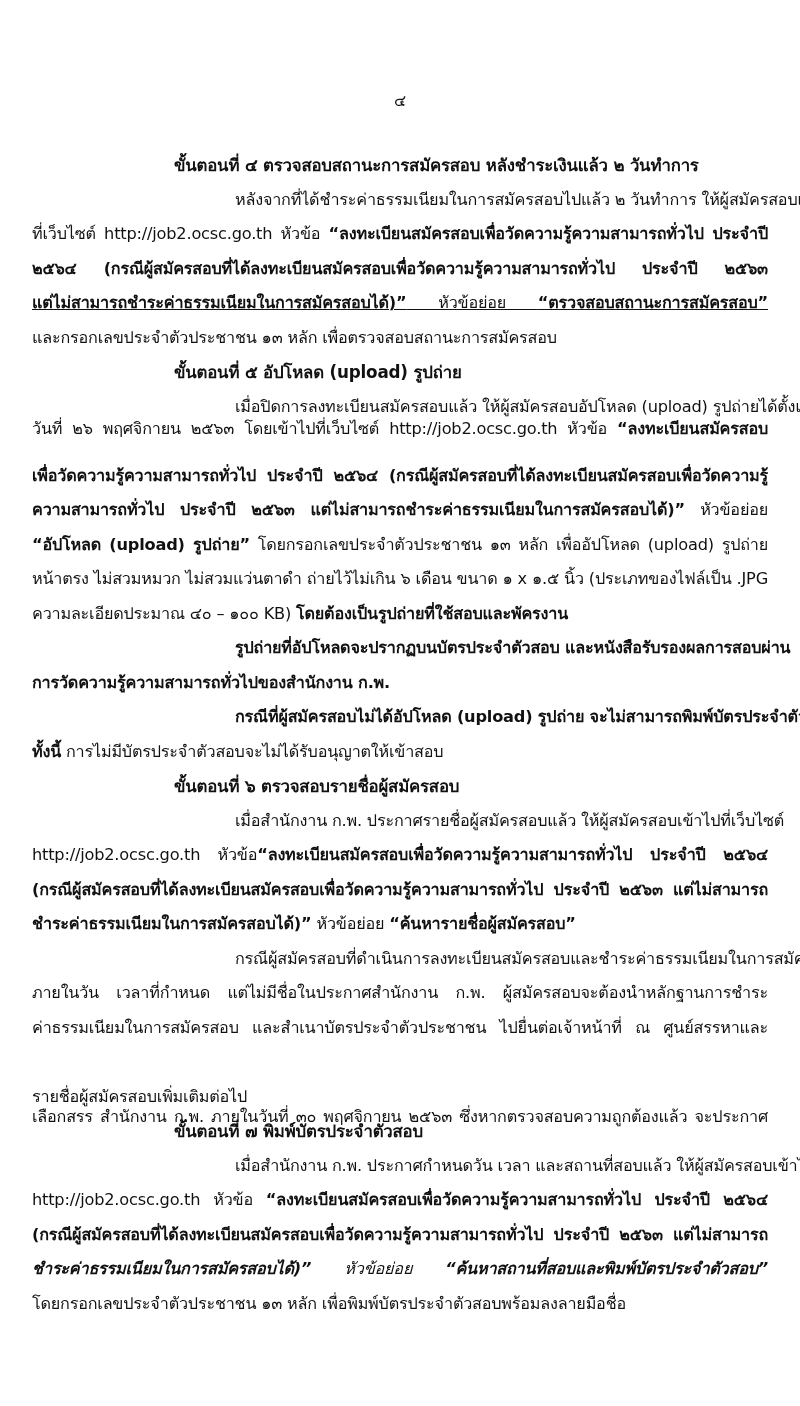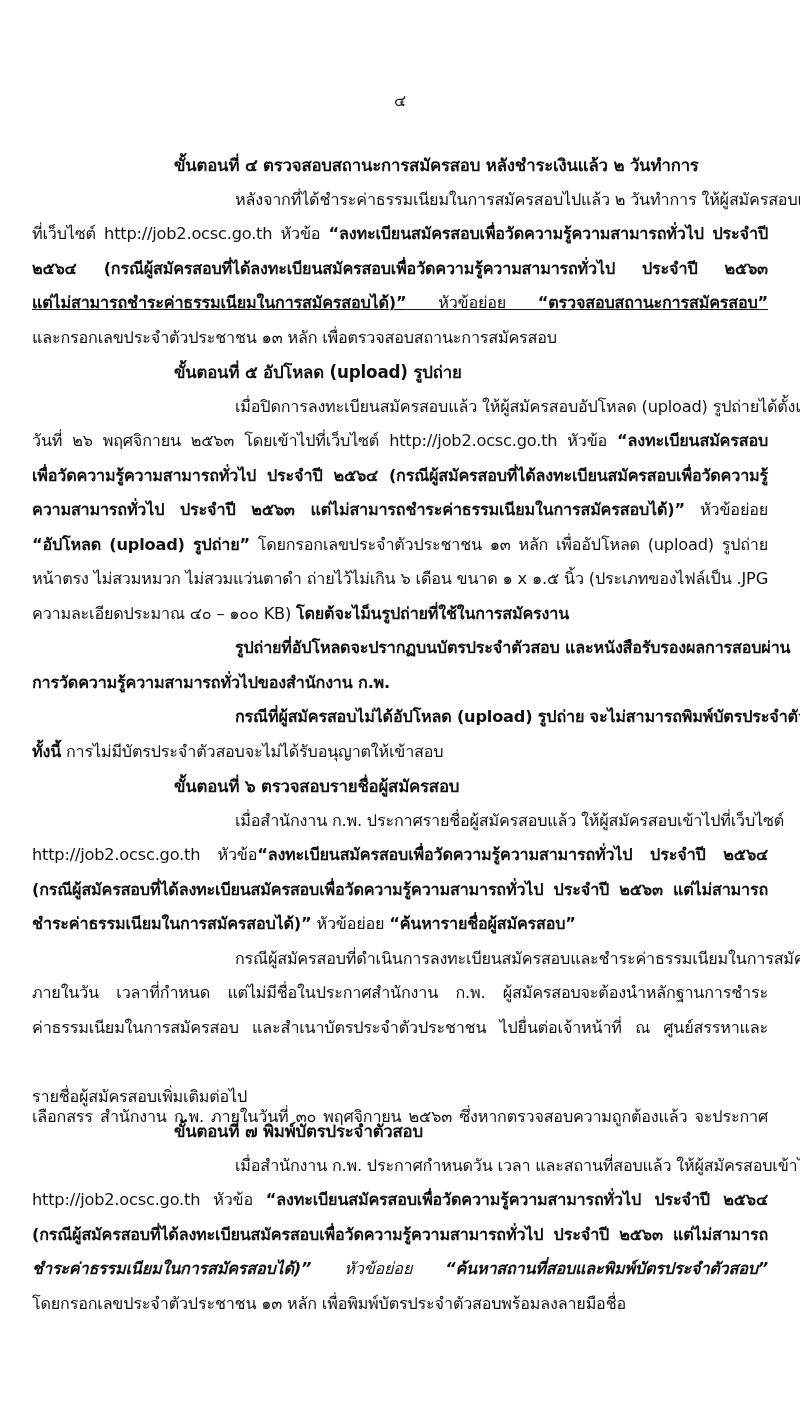--- a/index.html
+++ b/index.html
@@ -20,26 +20,26 @@
 <div class="page-num">๔</div>
 <div id="doc">
     <div class="line head" style="top: 150px;"><span class="b">ขั้นตอนที่ ๔ ตรวจสอบสถานะการสมัครสอบ หลังชำระเงินแล้ว ๒ วันทำการ</span></div>
     <div class="line full-ind" style="top: 184.5px;"><span>หลังจากที่ได้ชำระค่าธรรมเนียมในการสมัครสอบไปแล้ว ๒ วันทำการ ให้ผู้สมัครสอบเข้าไป</span></div>
     <div class="line full" style="top: 219px;"><span>ที่เว็บไซต์ http://job2.ocsc.go.th  หัวข้อ </span><span class="b">“ลงทะเบียนสมัครสอบเพื่อวัดความรู้ความสามารถทั่วไป ประจำปี</span></div>
     <div class="line full" style="top: 253.5px;"><span class="b">๒๕๖๔ (กรณีผู้สมัครสอบที่ได้ลงทะเบียนสมัครสอบเพื่อวัดความรู้ความสามารถทั่วไป ประจำปี ๒๕๖๓</span></div>
     <div class="line full" style="top: 288px; text-decoration: underline;"><span class="b">แต่ไม่สามารถชำระค่าธรรมเนียมในการสมัครสอบได้)”</span><span>  หัวข้อย่อย </span><span class="b">“ตรวจสอบสถานะการสมัครสอบ”</span></div>
     <div class="line last" style="top: 322.5px;"><span>และกรอกเลขประจำตัวประชาชน ๑๓ หลัก เพื่อตรวจสอบสถานะการสมัครสอบ</span></div>
     <div class="line head" style="top: 357px;"><span class="b">ขั้นตอนที่ ๕ อัปโหลด (upload) รูปถ่าย</span></div>
     <div class="line full-ind" style="top: 391.5px;"><span>เมื่อปิดการลงทะเบียนสมัครสอบแล้ว ให้ผู้สมัครสอบอัปโหลด (upload) รูปถ่ายได้ตั้งแต่</span></div>
-    <div class="line full" style="top: 426px;"><span>วันที่ ๒๖ พฤศจิกายน ๒๕๖๓ โดยเข้าไปที่เว็บไซต์ http://job2.ocsc.go.th  หัวข้อ </span><span class="b">“ลงทะเบียนสมัครสอบ</span></div>
+    <div class="line full" style="top: 414px;"><span>วันที่ ๒๖ พฤศจิกายน ๒๕๖๓ โดยเข้าไปที่เว็บไซต์ http://job2.ocsc.go.th  หัวข้อ </span><span class="b">“ลงทะเบียนสมัครสอบ</span></div>
     <div class="line full" style="top: 460.5px;"><span class="b">เพื่อวัดความรู้ความสามารถทั่วไป ประจำปี ๒๕๖๔ (กรณีผู้สมัครสอบที่ได้ลงทะเบียนสมัครสอบเพื่อวัดความรู้</span></div>
     <div class="line full" style="top: 495px;"><span class="b">ความสามารถทั่วไป ประจำปี ๒๕๖๓ แต่ไม่สามารถชำระค่าธรรมเนียมในการสมัครสอบได้)”</span><span> หัวข้อย่อย</span></div>
     <div class="line full" style="top: 529.5px;"><span class="b">“อัปโหลด (upload) รูปถ่าย”</span><span> โดยกรอกเลขประจำตัวประชาชน ๑๓ หลัก เพื่ออัปโหลด (upload) รูปถ่าย</span></div>
     <div class="line full" style="top: 564px;"><span>หน้าตรง ไม่สวมหมวก ไม่สวมแว่นตาดำ ถ่ายไว้ไม่เกิน ๖ เดือน ขนาด ๑ x ๑.๕ นิ้ว (ประเภทของไฟล์เป็น .JPG</span></div>
-    <div class="line last" style="top: 598.5px;"><span>ความละเอียดประมาณ ๔๐ – ๑๐๐ KB) </span><span class="b">โดยต้จะไม็นรูปถ่ายที่ใช้ในการสมัครงาน</span></div>
+    <div class="line last" style="top: 598.5px;"><span>ความละเอียดประมาณ ๔๐ – ๑๐๐ KB) </span><span class="b">โดยต้องเป็นรูปถ่ายที่ใช้สอบและพัครงาน</span></div>
     <div class="line full-ind" style="top: 633px;"><span class="b">รูปถ่ายที่อัปโหลดจะปรากฏบนบัตรประจำตัวสอบ และหนังสือรับรองผลการสอบผ่าน</span></div>
     <div class="line last" style="top: 667.5px;"><span class="b">การวัดความรู้ความสามารถทั่วไปของสำนักงาน ก.พ.</span></div>
     <div class="line full-ind" style="top: 702px;"><span class="b">กรณีที่ผู้สมัครสอบไม่ได้อัปโหลด (upload) รูปถ่าย จะไม่สามารถพิมพ์บัตรประจำตัวสอบได้</span></div>
     <div class="line last" style="top: 736.5px;"><span class="b">ทั้งนี้</span><span> การไม่มีบัตรประจำตัวสอบจะไม่ได้รับอนุญาตให้เข้าสอบ</span></div>
     <div class="line head" style="top: 771px;"><span class="b">ขั้นตอนที่ ๖ ตรวจสอบรายชื่อผู้สมัครสอบ</span></div>
     <div class="line full-ind" style="top: 805.5px;"><span>เมื่อสำนักงาน ก.พ. ประกาศรายชื่อผู้สมัครสอบแล้ว ให้ผู้สมัครสอบเข้าไปที่เว็บไซต์</span></div>
     <div class="line full" style="top: 840px;"><span>http://job2.ocsc.go.th หัวข้อ</span><span class="b">“ลงทะเบียนสมัครสอบเพื่อวัดความรู้ความสามารถทั่วไป ประจำปี ๒๕๖๔</span></div>
     <div class="line full" style="top: 874.5px;"><span class="b">(กรณีผู้สมัครสอบที่ได้ลงทะเบียนสมัครสอบเพื่อวัดความรู้ความสามารถทั่วไป ประจำปี ๒๕๖๓ แต่ไม่สามารถ</span></div>
     <div class="line last" style="top: 909px;"><span class="b">ชำระค่าธรรมเนียมในการสมัครสอบได้)”</span><span> หัวข้อย่อย </span><span class="b">“ค้นหารายชื่อผู้สมัครสอบ”</span></div>
     <div class="line full-ind" style="top: 943.5px;"><span>กรณีผู้สมัครสอบที่ดำเนินการลงทะเบียนสมัครสอบและชำระค่าธรรมเนียมในการสมัครสอบ</span></div>

